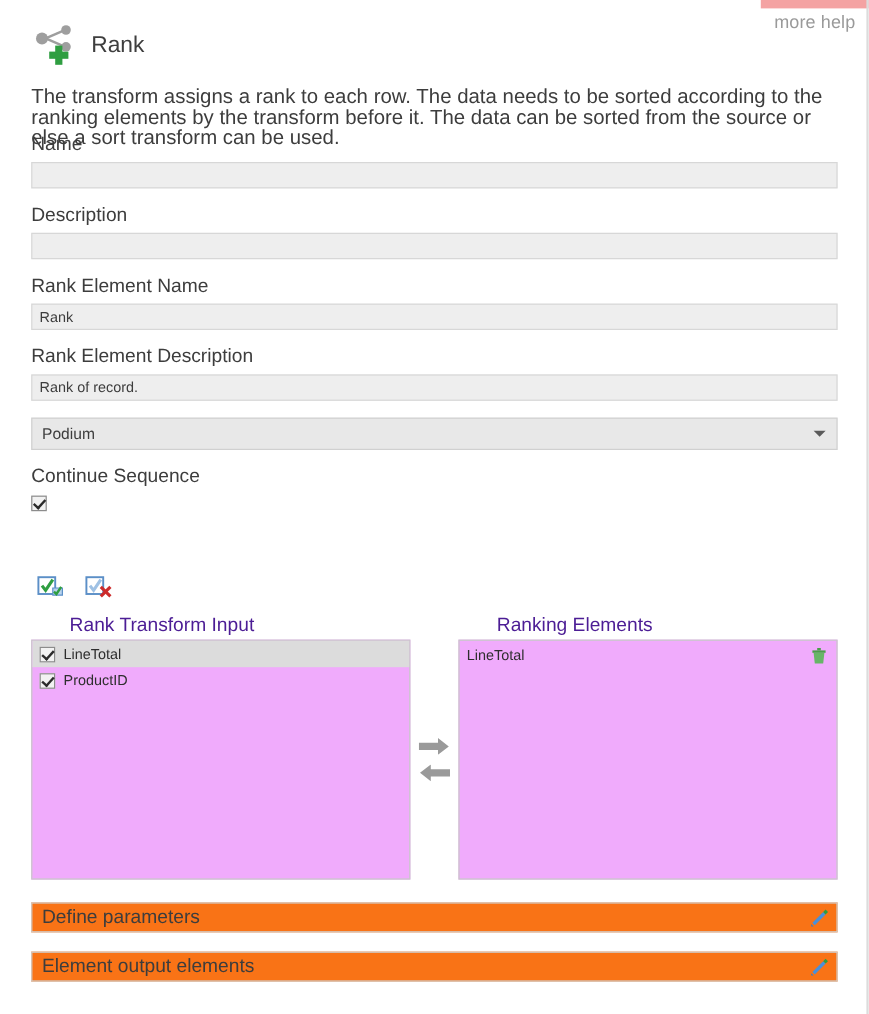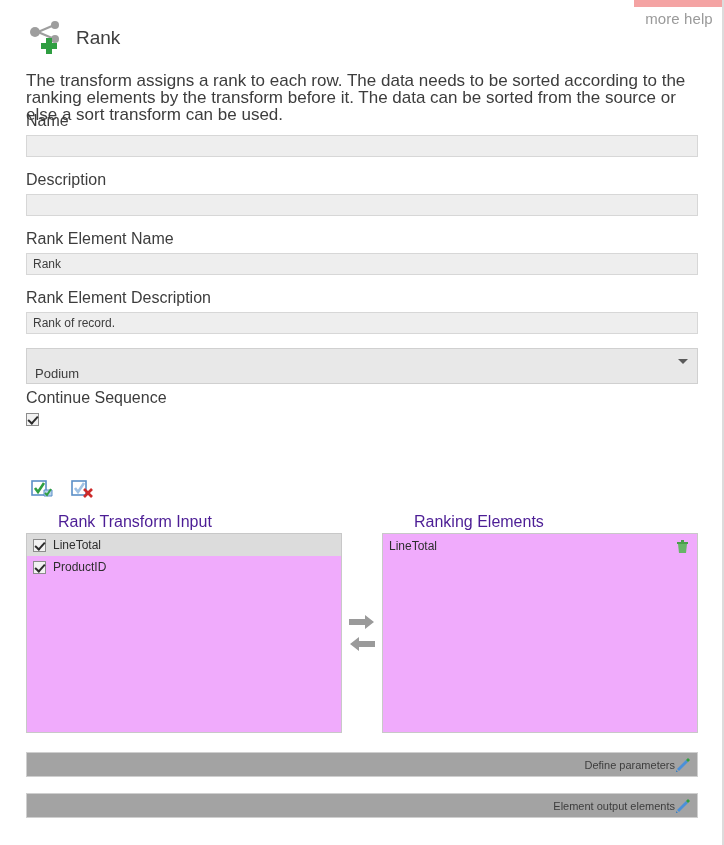--- a/index.html
+++ b/index.html
@@ -112,21 +112,21 @@
     height: 27px;
   }
   .select-box {
     width: 672px;
     height: 27px;
     box-sizing: border-box;
     background: #e8e8e8;
     border: 1px solid #d0d0d0;
     font-size: 13px;
     color: #3d3d3d;
-    padding: 17px 8px;
+    padding: 5px 8px;
   }
   .select-arrow {
     position: absolute;
     right: 10px;
     top: 11px;
     width: 0;
     height: 0;
     border-left: 5px solid transparent;
     border-right: 5px solid transparent;
     border-top: 5px solid #5a5a5a;
@@ -245,27 +245,27 @@
     margin-bottom: 5px;
   }
 
   
   .bottom-bar {
     position: absolute;
     left: 26px;
     width: 672px;
     height: 25px;
     box-sizing: border-box;
-    background: #a3a3a3;
+    background: #f97316;
     border: 1px solid #cfcfcf;
     display: flex;
     align-items: center;
-    justify-content: flex-end;
+    justify-content: space-between;
     padding: 0 6px 0 8px;
-    font-size: 11px;
+    font-size: 16px;
     color: #3d3d3d;
   }
   #bar-define { top: 752px; }
   #bar-rename { top: 793px; }
   .edit-icon {
     width: 16px;
     height: 16px;
     position: relative;
   }
 </style>

